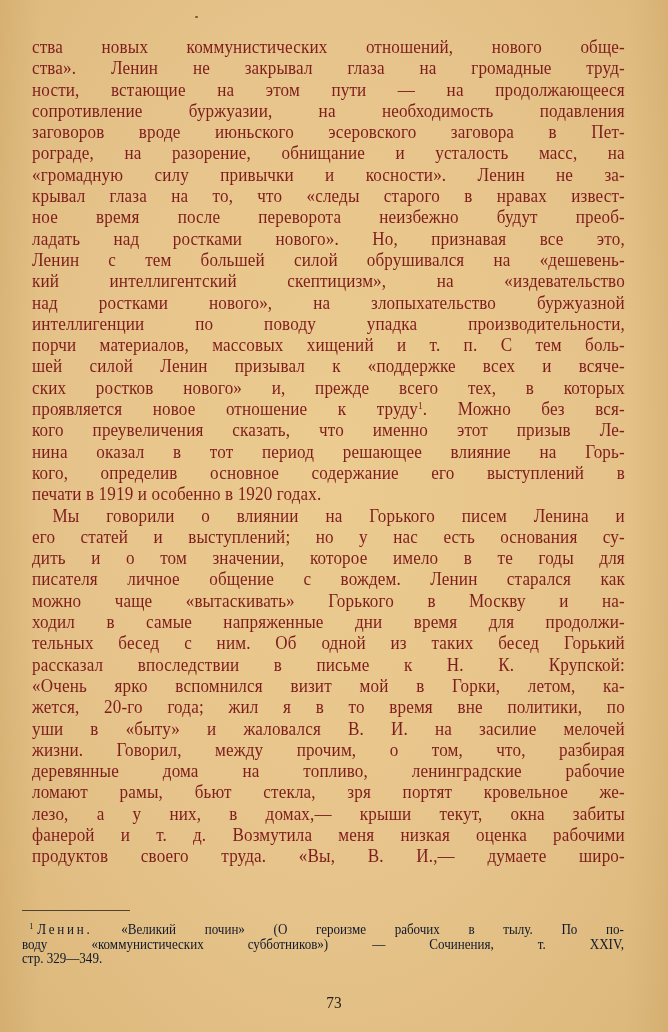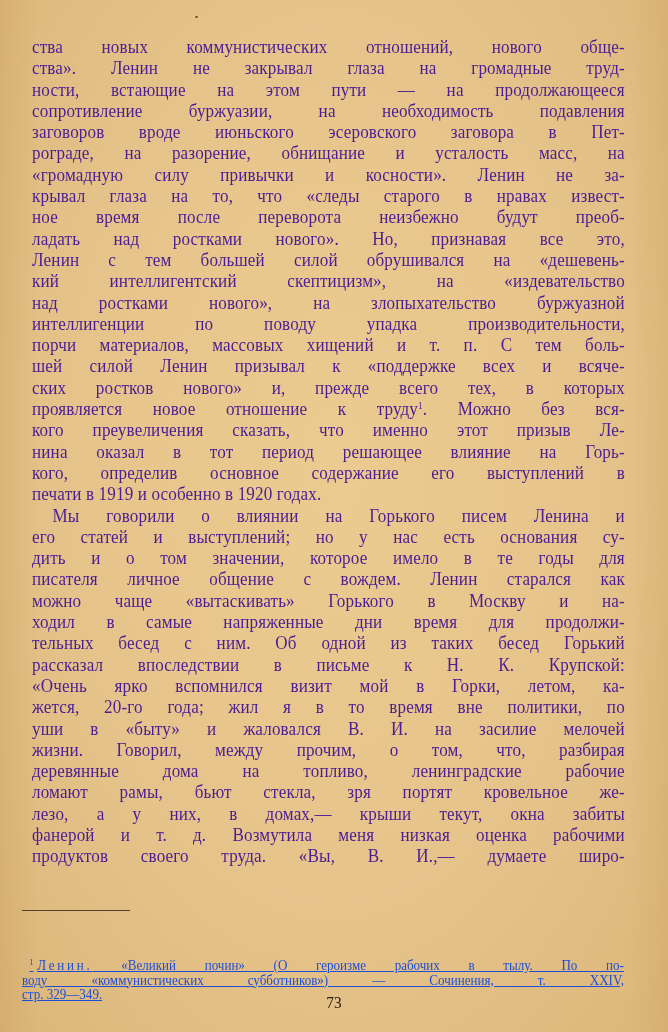--- a/index.html
+++ b/index.html
@@ -30,21 +30,21 @@
       opacity: 0.8;
     }
     .body-text {
       position: absolute;
       left: 32px;
       top: 37px;
       width: 593px;
       font-family: "Liberation Serif", "DejaVu Serif", serif;
       font-size: 18.4px;
       line-height: 21.3px;
-      color: #4c1d95;
+      color: #7f1d1d;
       letter-spacing: 0.15px;
     }
     .line {
       display: block;
       white-space: nowrap;
       text-align: justify;
       text-align-last: justify;
       height: 21.3px;
       transform: scaleX(0.93);
       transform-origin: left center;
@@ -66,27 +66,26 @@
       left: 22px;
       top: 910px;
       width: 108px;
       height: 1px;
       background: #3a2d1e;
       opacity: 0.85;
     }
     .footnote {
       position: absolute;
       left: 22px;
-      top: 958px;
+      top: 922px;
       width: 603px;
       font-family: "Liberation Serif", "DejaVu Serif", serif;
       font-size: 14.2px;
       line-height: 14.6px;
-      color: #1d4ed8;
-      text-decoration: underline;
+      color: #0f172a;
     }
     .fline {
       display: block;
       white-space: nowrap;
       text-align: justify;
       text-align-last: justify;
       transform: scaleX(0.92);
       transform-origin: left center;
       width: 108.5%;
     }

